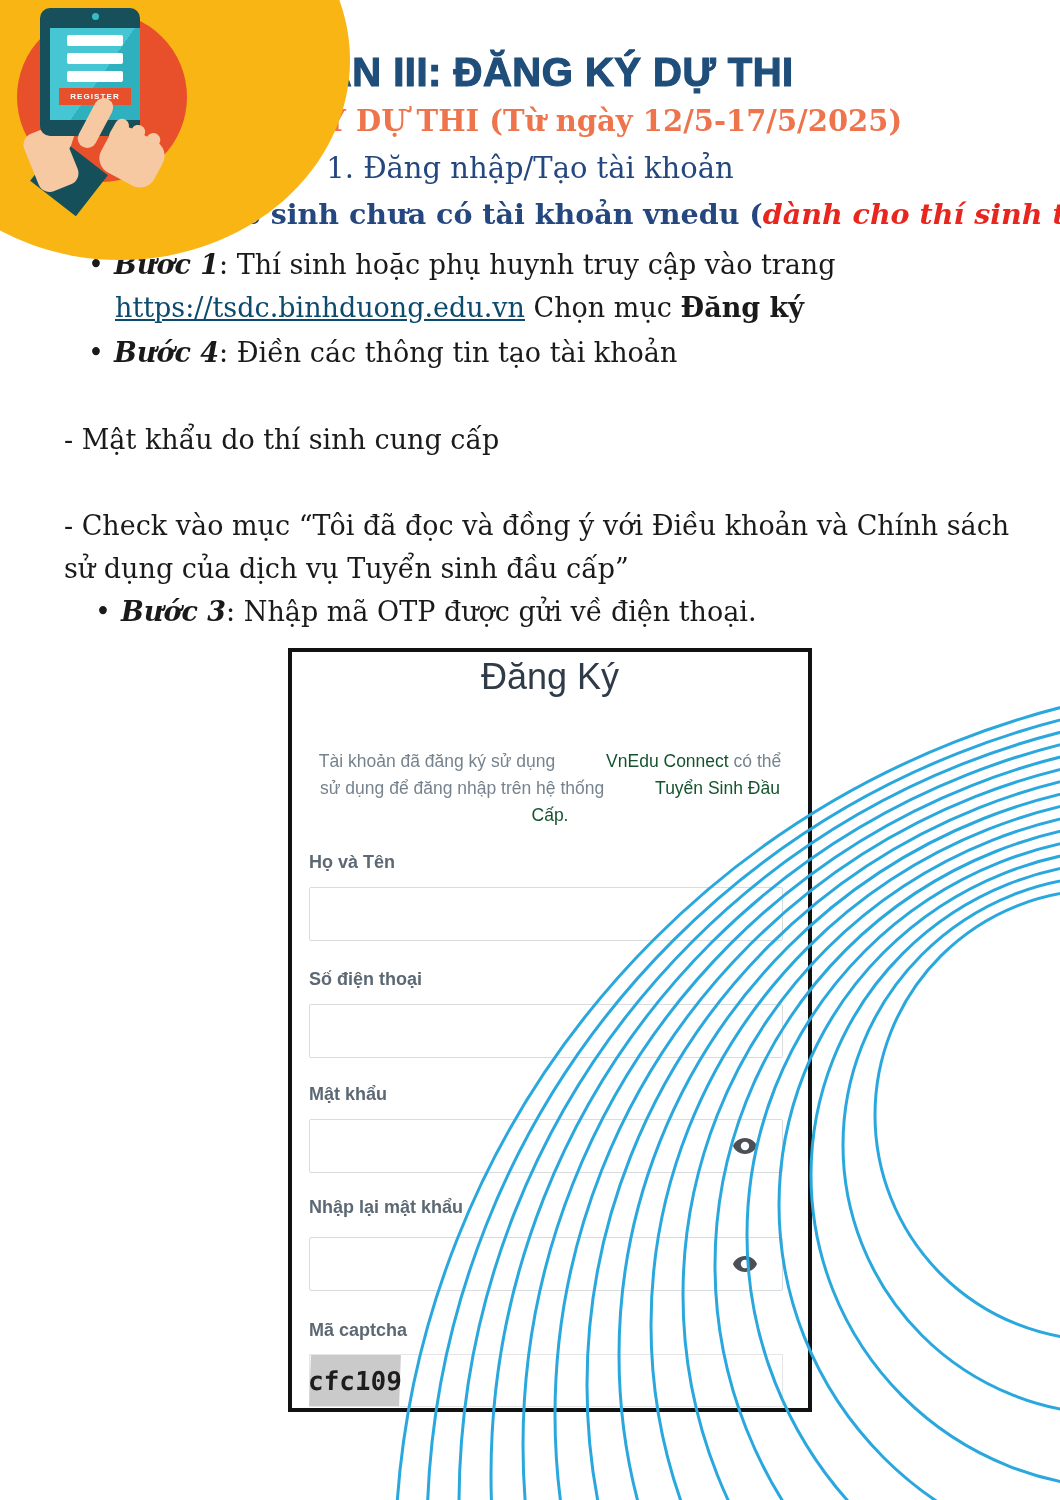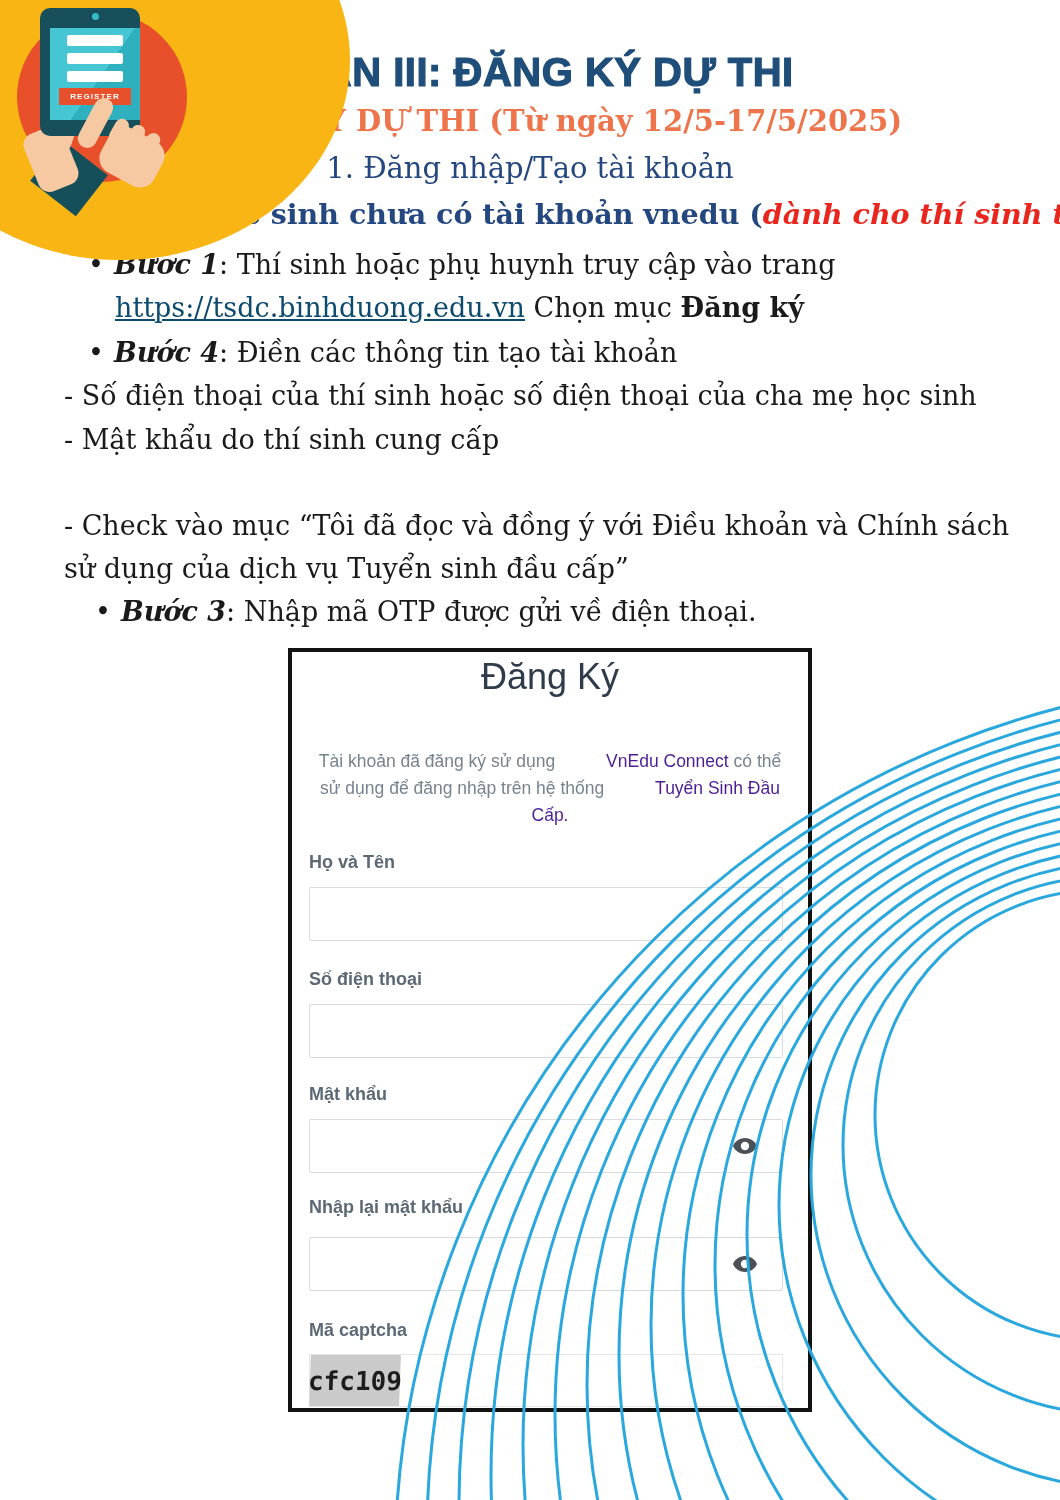--- a/index.html
+++ b/index.html
@@ -49,21 +49,21 @@
   .bold-black{font-weight:bold;}
 
   
   .form-box{position:absolute;left:288px;top:648px;width:524px;height:764px;background:#fff;
             border:4px solid #121212;box-sizing:border-box;z-index:2;
             font-family:"Liberation Sans",sans-serif;}
   .form-title{position:absolute;top:4px;left:0;width:100%;text-align:center;font-size:36px;
               font-weight:normal;color:#2F3B49;}
   .form-note{position:absolute;top:96px;left:26px;width:464px;text-align:center;font-size:17.5px;
              color:#76838E;line-height:1.55;font-weight:500;}
-  .form-note .red{color:#4c1d95;margin-left:46px;}
+  .form-note .red{color:#14532d;margin-left:46px;}
   .f-label{position:absolute;left:17px;font-size:18px;font-weight:600;color:#5C6974;}
   .f-input{position:absolute;left:17px;width:474px;height:54px;background:#fff;
            border:1px solid #D9DCDE;border-radius:2px;box-sizing:border-box;}
   .eye{position:absolute;right:24px;top:50%;transform:translateY(-50%);width:26px;height:18px;cursor:pointer;}
   .captcha-row{position:absolute;left:17px;top:702px;width:474px;height:53px;
                border:1px solid #E6E6E6;box-sizing:border-box;background:#fff;}
   .captcha-img{position:absolute;left:0;top:0;width:90px;height:51px;background:#CACACA;
                display:flex;align-items:center;justify-content:center;
                font-family:"DejaVu Sans Mono",monospace;font-weight:bold;font-size:26px;color:#1d1d1d;
                transform:skewX(-2deg);}
@@ -111,21 +111,20 @@
 
   <div class="tline" style="left:88px;top:249px">
     <span class="bullet">•</span><span class="blabel">Bước 1</span><span>: Thí sinh hoặc phụ huynh truy cập vào trang</span>
   </div>
   <div class="tline" style="left:115px;top:292px">
     <a class="doc-link" href="#">https://tsdc.binhduong.edu.vn</a><span> Chọn mục </span><span class="bold-black">Đăng ký</span>
   </div>
   <div class="tline" style="left:88px;top:337px">
     <span class="bullet">•</span><span class="blabel">Bước 4</span><span>: Điền các thông tin tạo tài khoản</span>
   </div>
-  <div class="tline" style="left:64px;top:380px">- Số điện thoại của thí sinh hoặc số điện thoại của cha mẹ học sinh</div>
   <div class="tline" style="left:64px;top:424px">- Mật khẩu do thí sinh cung cấp</div>
   <div class="tline" style="left:64px;top:510px">- Check vào mục “Tôi đã đọc và đồng ý với Điều khoản và Chính sách</div>
   <div class="tline" style="left:64px;top:553px">sử dụng của dịch vụ Tuyển sinh đầu cấp”</div>
   <div class="tline" style="left:95px;top:596px">
     <span class="bullet">•</span><span class="blabel">Bước 3</span><span>: Nhập mã OTP được gửi về điện thoại.</span>
   </div>
 
   <div class="form-box">
     <div class="form-title">Đăng Ký</div>
     <div class="form-note">

